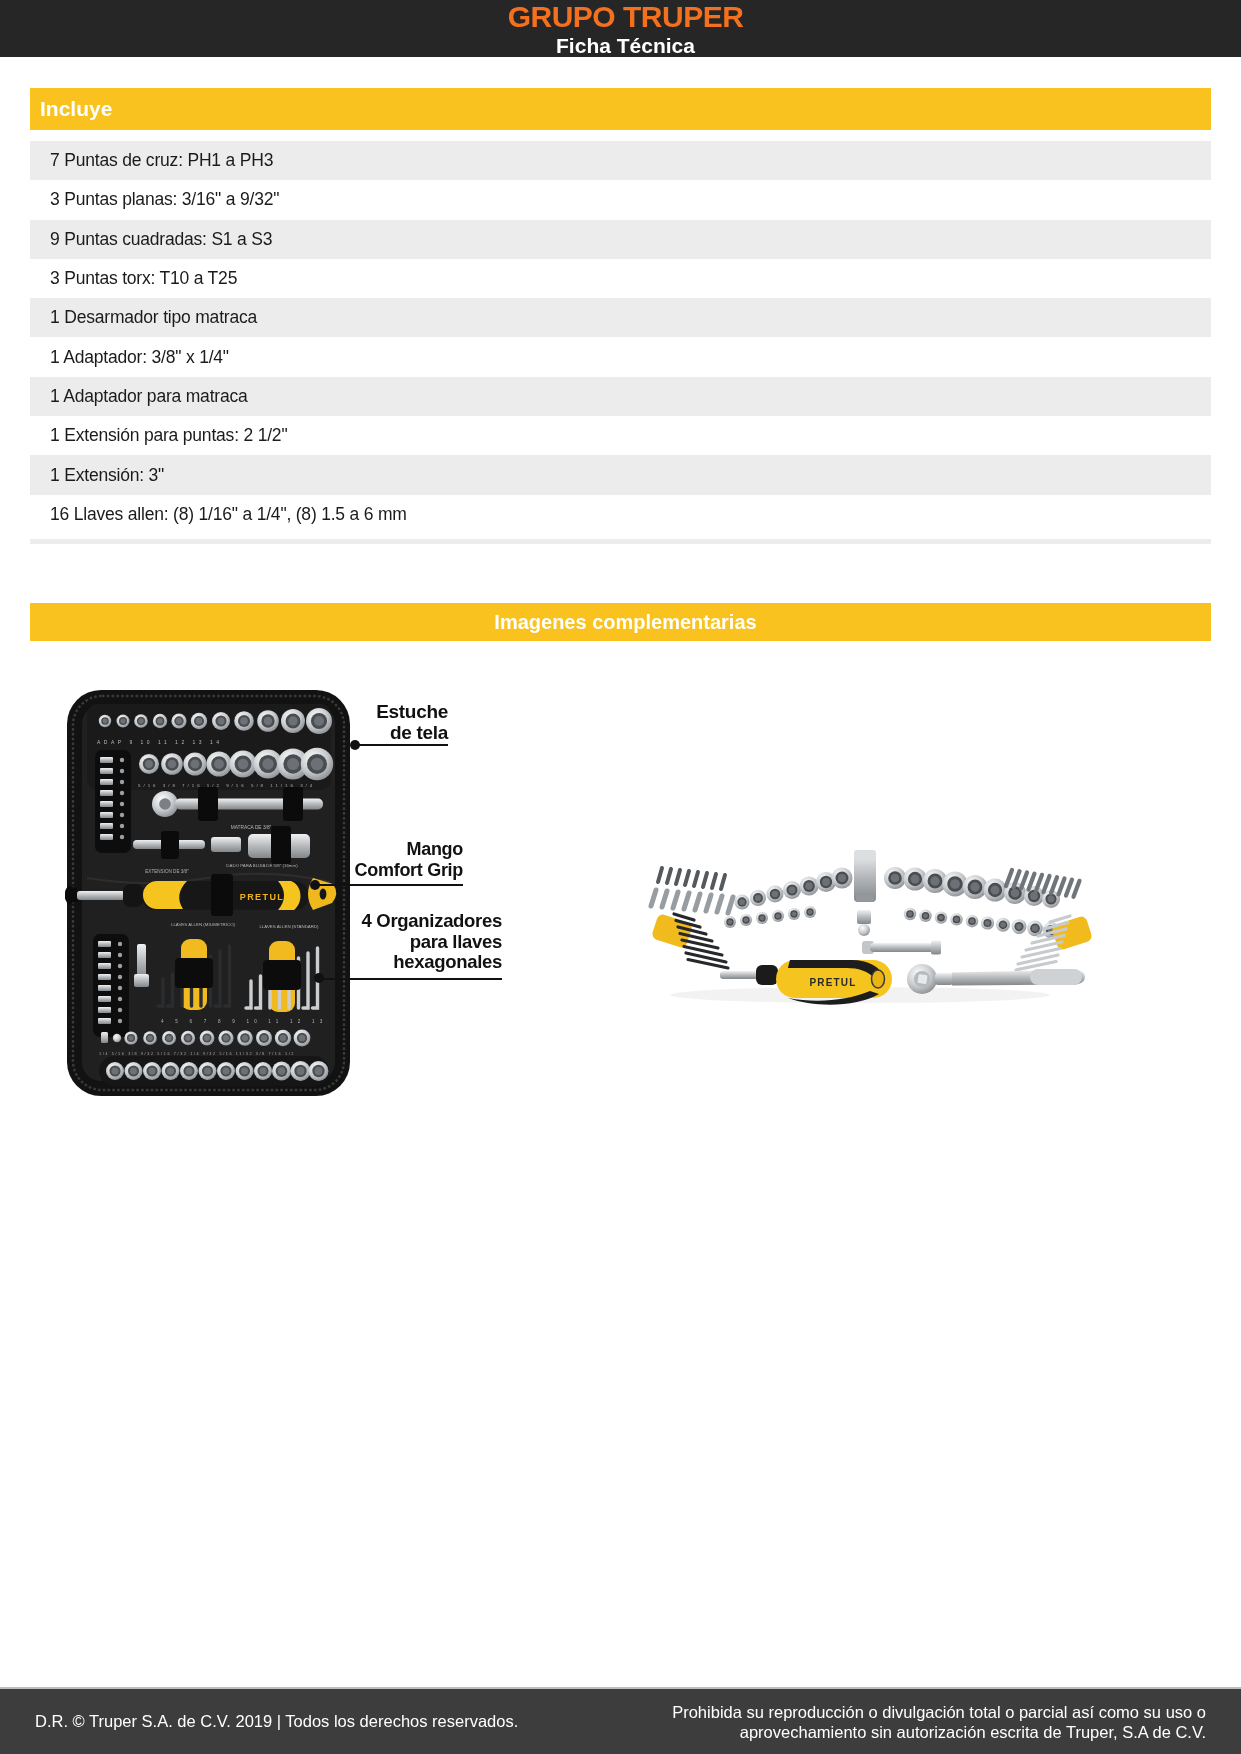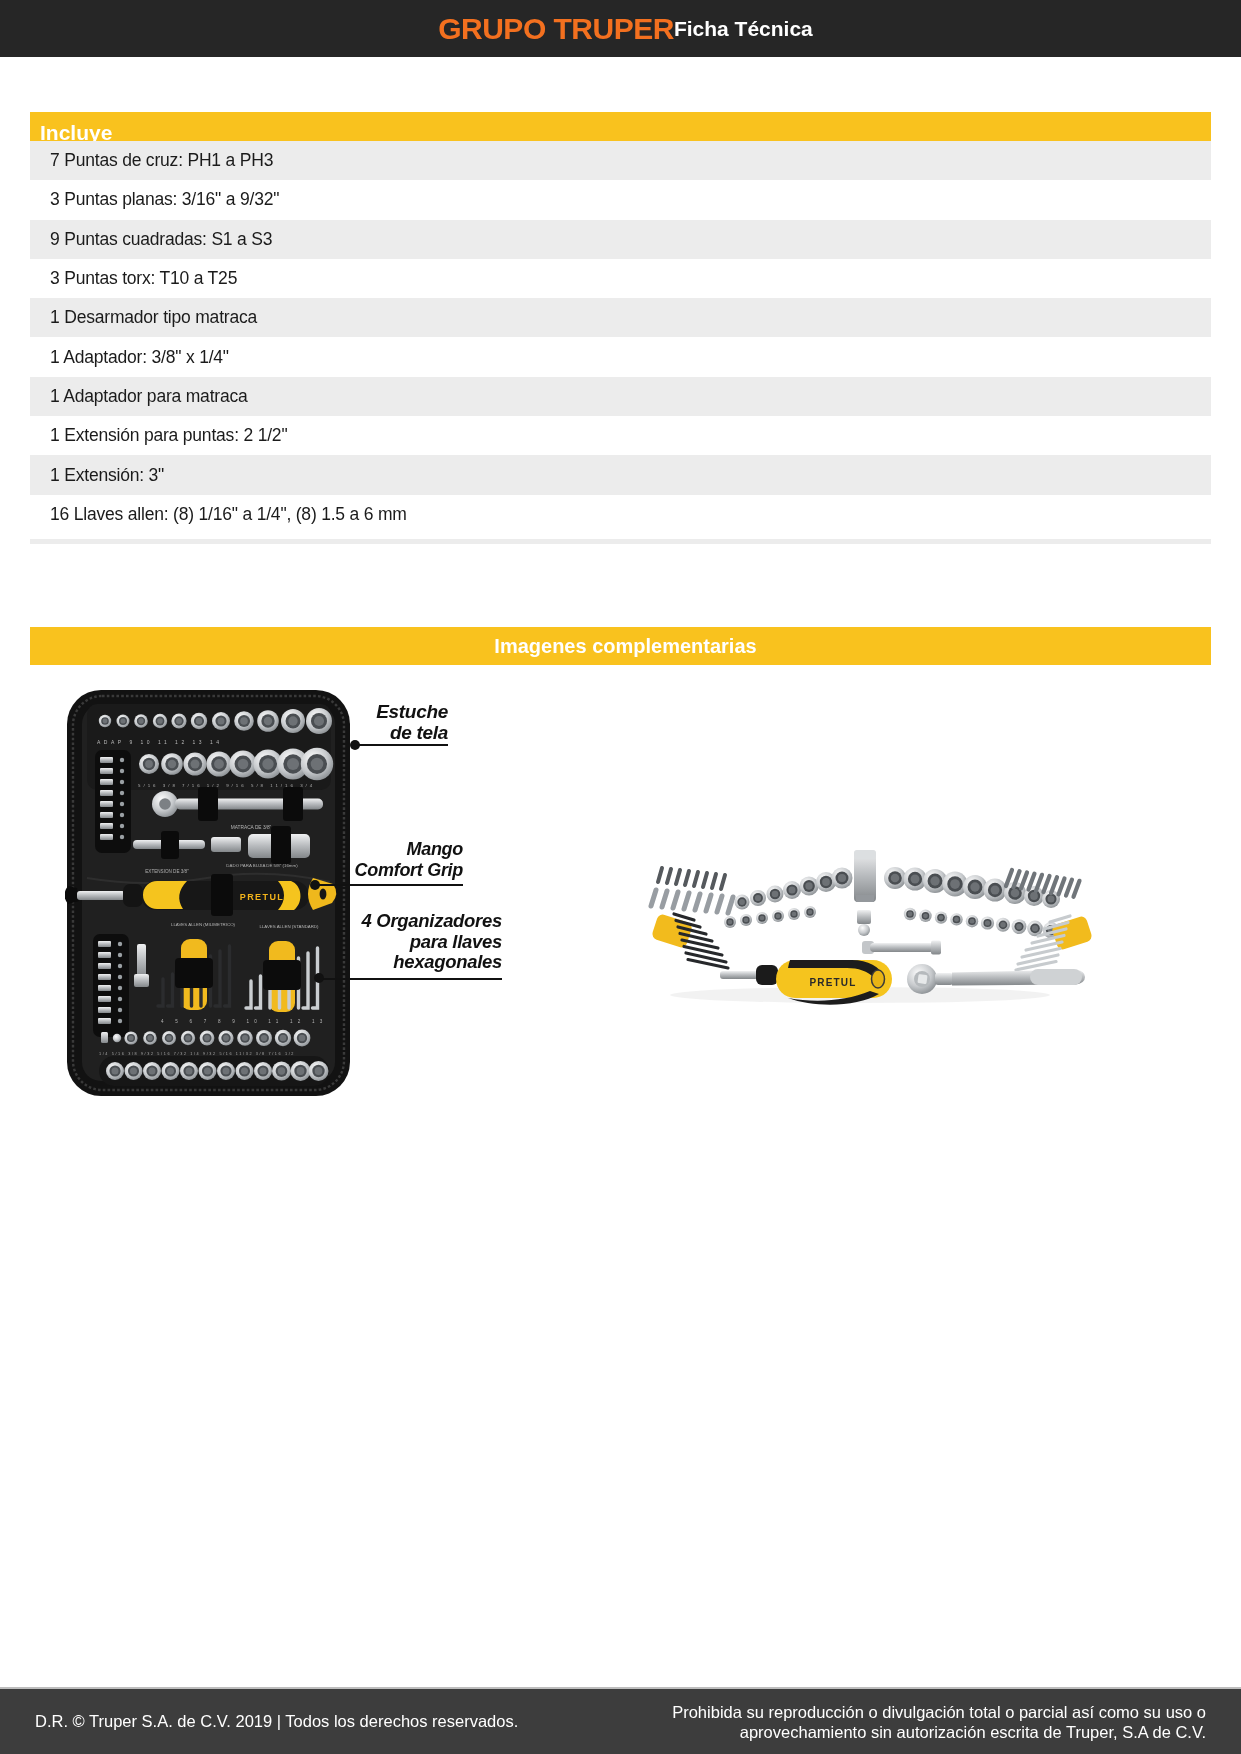--- a/index.html
+++ b/index.html
@@ -1,45 +1,45 @@
 <!DOCTYPE html>
 <html><head>
 <meta charset="utf-8">
 <style>
   html,body{margin:0;padding:0;background:#fff;}
   #page{position:relative;width:1241px;height:1754px;background:#fff;overflow:hidden;
         font-family:"Liberation Sans",sans-serif;color:#1b1b1b;}
 
   
   .topbar{position:absolute;top:0;left:0;right:0;height:57px;background:#262626;
-          display:flex;align-items:center;justify-content:center;padding:0 24px 0 34px;box-sizing:border-box;}
+          display:flex;align-items:center;justify-content:space-between;padding:0 24px 0 34px;box-sizing:border-box;flex-direction:column;}
   .brand{color:#F3701F;font-size:30px;font-weight:900;letter-spacing:-.5px;
          font-family:"Liberation Sans",sans-serif;}
   .doc-type{color:#fff;font-size:21px;font-weight:700;}
 
   
   .secbar{position:absolute;left:30px;right:30px;background:#F9C21E;color:#fff;
-          font-weight:700;display:flex;align-items:center;padding-left:10px;box-sizing:border-box;margin-top:24px;}
+          font-weight:700;display:flex;align-items:center;padding-left:10px;box-sizing:border-box;}
   .secbar.incluye{top:88px;height:42px;font-size:21px;}
   .secbar.imagenes{top:603px;height:38px;font-size:20px;justify-content:center;}
 
   
   .inc-list{position:absolute;top:141px;left:30px;right:30px;}
   .inc-row{height:39.3px;display:flex;align-items:center;padding-left:20px;
            font-size:17.5px;letter-spacing:-.2px;color:#1b1b1b;box-sizing:border-box;}
   .inc-row:nth-child(odd){background:#ECECEC;}
   .list-end-strip{position:absolute;top:539px;left:30px;right:30px;height:5px;background:#ECECEC;}
 
   
   .case-svg{position:absolute;left:65px;top:688px;width:287px;height:410px;}
   .tools-svg{position:absolute;left:630px;top:840px;width:480px;height:170px;}
 
   
   .ann{position:absolute;text-align:right;color:#111;white-space:pre-line;
-       font-weight:600;letter-spacing:-.3px;font-style:italic;}
+       font-weight:600;letter-spacing:-.3px;}
   .ann.estuche{top:701px;right:793px;font-size:19px;line-height:21px;}
   .ann.mango{top:839px;right:778px;font-size:18px;line-height:20.5px;}
   .ann.organizadores{top:911px;right:739px;font-size:18.5px;line-height:20.5px;}
   .ann.desarmador{top:1064px;right:713px;font-size:19px;line-height:22px;font-weight:800;}
   .leader{position:absolute;height:2px;background:#111;}
   .leader-dot{position:absolute;width:10px;height:10px;border-radius:50%;background:#111;}
   .leader.estuche{left:355px;top:744px;width:93px;}  .leader-dot.estuche{left:350px;top:740px;}
   .leader.mango{left:315px;top:884px;width:148px;}   .leader-dot.mango{left:310px;top:880px;}
   .leader.organizadores{left:320px;top:978px;width:182px;} .leader-dot.organizadores{left:314px;top:973px;}
 

